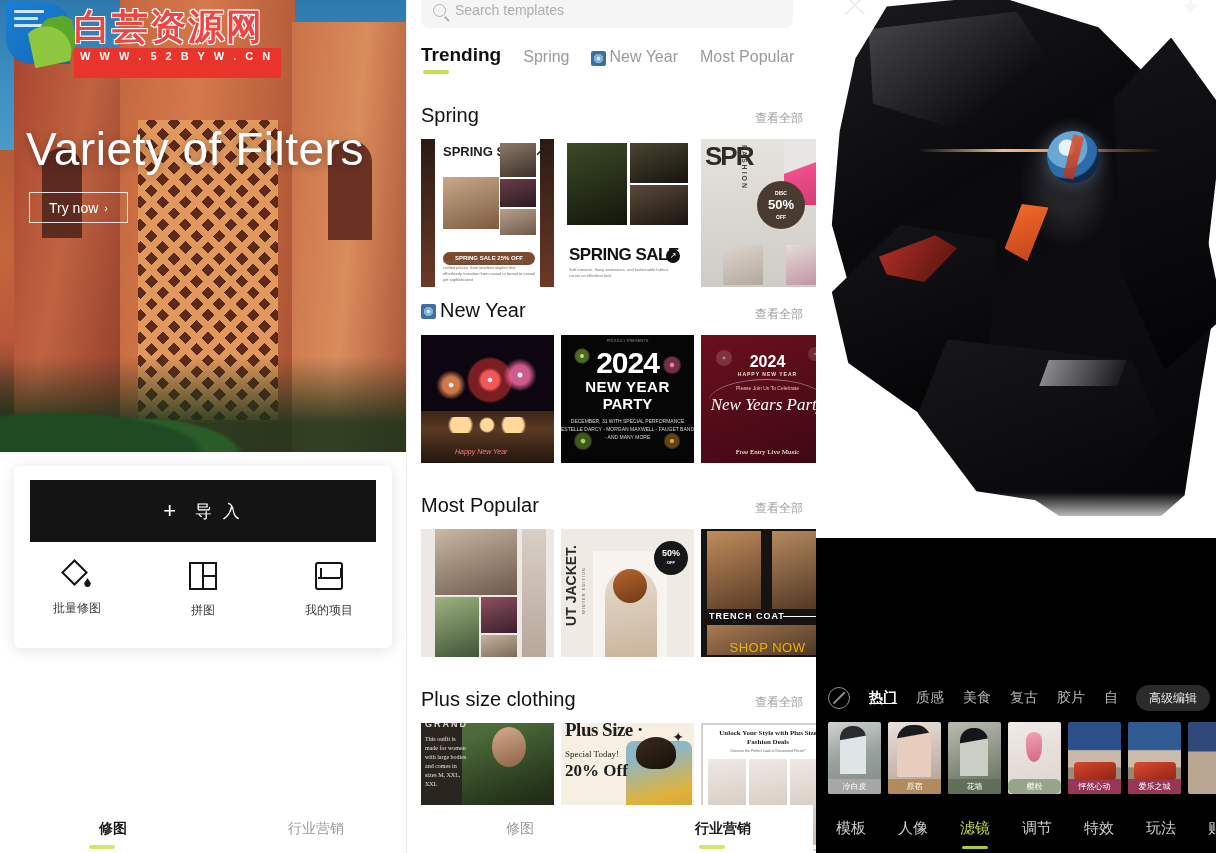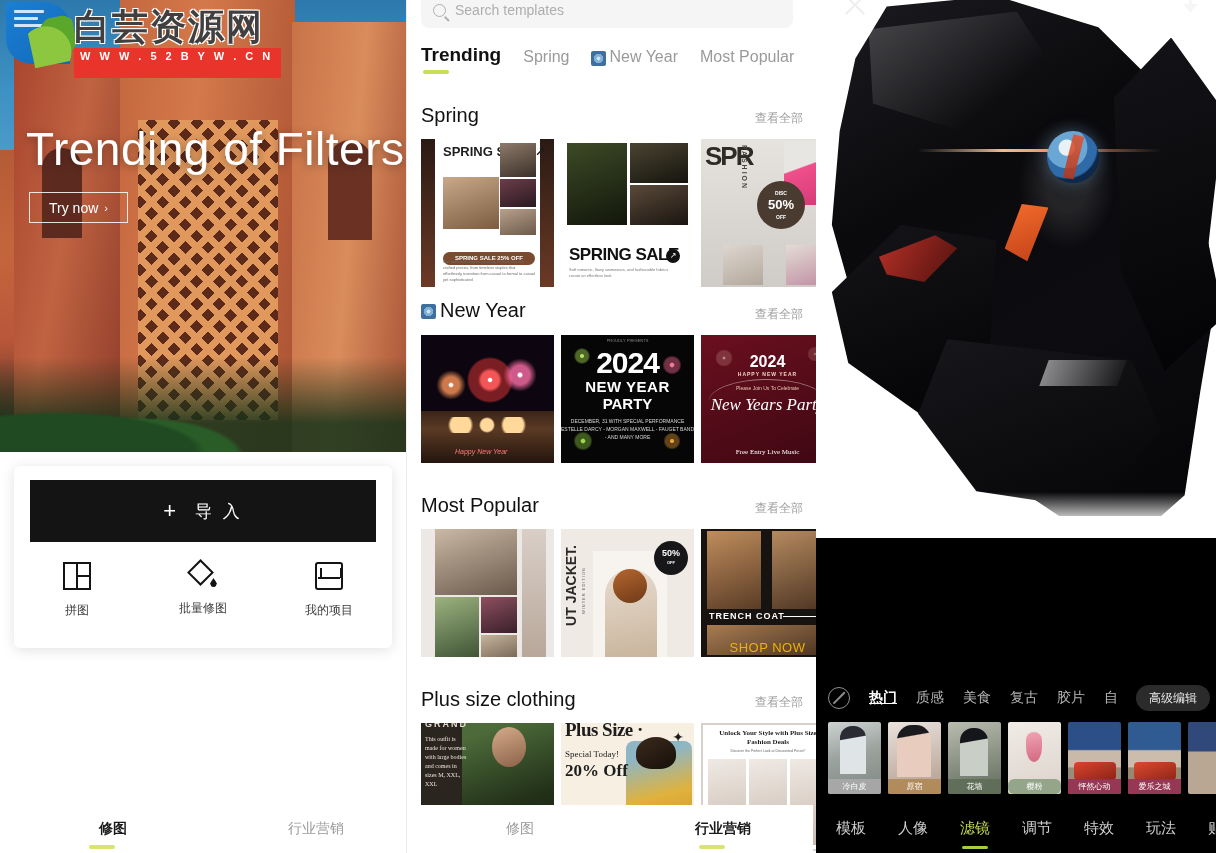--- a/index.html
+++ b/index.html
@@ -55,21 +55,21 @@
      border-radius:0 40% 0 40%;
      background: linear-gradient(140deg,#1b7fd4 0%, #1369b8 100%); }
   .wm-hamburger { position:absolute; left:14px; top:10px; width:34px; height:22px; }
   .wm-hamburger i { display:block; height:3px; background:#cfe6fb; margin-bottom:4px; border-radius:1px;}
   .wm-hamburger i:nth-child(1){width:30px;} .wm-hamburger i:nth-child(2){width:24px;} .wm-hamburger i:nth-child(3){width:30px;}
   .wm-green { position:absolute; left:30px; top:18px; width:46px; height:46px;
      background: radial-gradient(circle at 30% 70%, #8dc63f 0 55%, transparent 57%),
                  radial-gradient(circle at 65% 40%, #5aa72b 0 48%, transparent 50%);
      transform: rotate(-12deg); }
   .wm-text { position:absolute; left:74px; top:3px; font-size:36px; font-weight:bold;
-     color:#404040; letter-spacing:2px; font-family:"DejaVu Sans", sans-serif;
+     color:#ef4444; letter-spacing:2px; font-family:"DejaVu Sans", sans-serif;
      text-shadow: 1px 1px 0 #fff, -1px -1px 0 #fff, 1px -1px 0 #fff, -1px 1px 0 #fff; }
   .wm-url { position:absolute; left:74px; top:48px; background:#e8342b; color:#fff;
      font-size:11px; letter-spacing:3px; padding:2px 8px 16px 6px; font-weight:bold; }
 
   .import-card { position:absolute; left:14px; top:466px; width:378px; height:182px;
      background:#fff; border-radius:6px; box-shadow:0 2px 14px rgba(0,0,0,.12); }
   .import-btn { position:absolute; left:16px; top:14px; width:346px; height:62px;
      background:#141414; color:#fff; display:flex; align-items:center; justify-content:center;
      gap:16px; font-size:17px; letter-spacing:3px; }
   .import-plus { font-size:22px; font-weight:300; }
@@ -388,21 +388,21 @@
   <div class="panel-left">
 
     <div class="hero">
       <div class="hero-sky"></div>
       <div class="tower-left"></div>
       <div class="tower-mid">
         <div class="lattice"></div>
       </div>
       <div class="tower-right"></div>
       <div class="hero-foliage"></div>
-      <div class="hero-title">Trending of Filters</div>
+      <div class="hero-title">Variety of Filters</div>
       <div class="hero-btn">
         <span>Try now</span>
         <span class="chev">›</span>
       </div>
     </div>
 
     <div class="watermark">
       <div class="wm-leafblue"></div>
       <div class="wm-hamburger">
           <i></i>
@@ -415,30 +415,30 @@
     </div>
 
     <div class="import-card">
       <div class="import-btn">
         <span class="import-plus">+</span>
         <span>导 入</span>
       </div>
       <div class="quick-row">
 
         <div class="quick-item">
-          <div class="ic ic-collage"></div>
-          <div class="lbl">拼图</div>
-        </div>
-
-        <div class="quick-item">
           <div class="ic ic-batch">
             <div class="dia"></div>
               <div class="drop"></div>
           </div>
           <div class="lbl">批量修图</div>
+        </div>
+
+        <div class="quick-item">
+          <div class="ic ic-collage"></div>
+          <div class="lbl">拼图</div>
         </div>
 
         <div class="quick-item">
           <div class="ic ic-inbox"></div>
           <div class="lbl">我的项目</div>
         </div>
 
       </div>
     </div>
 

